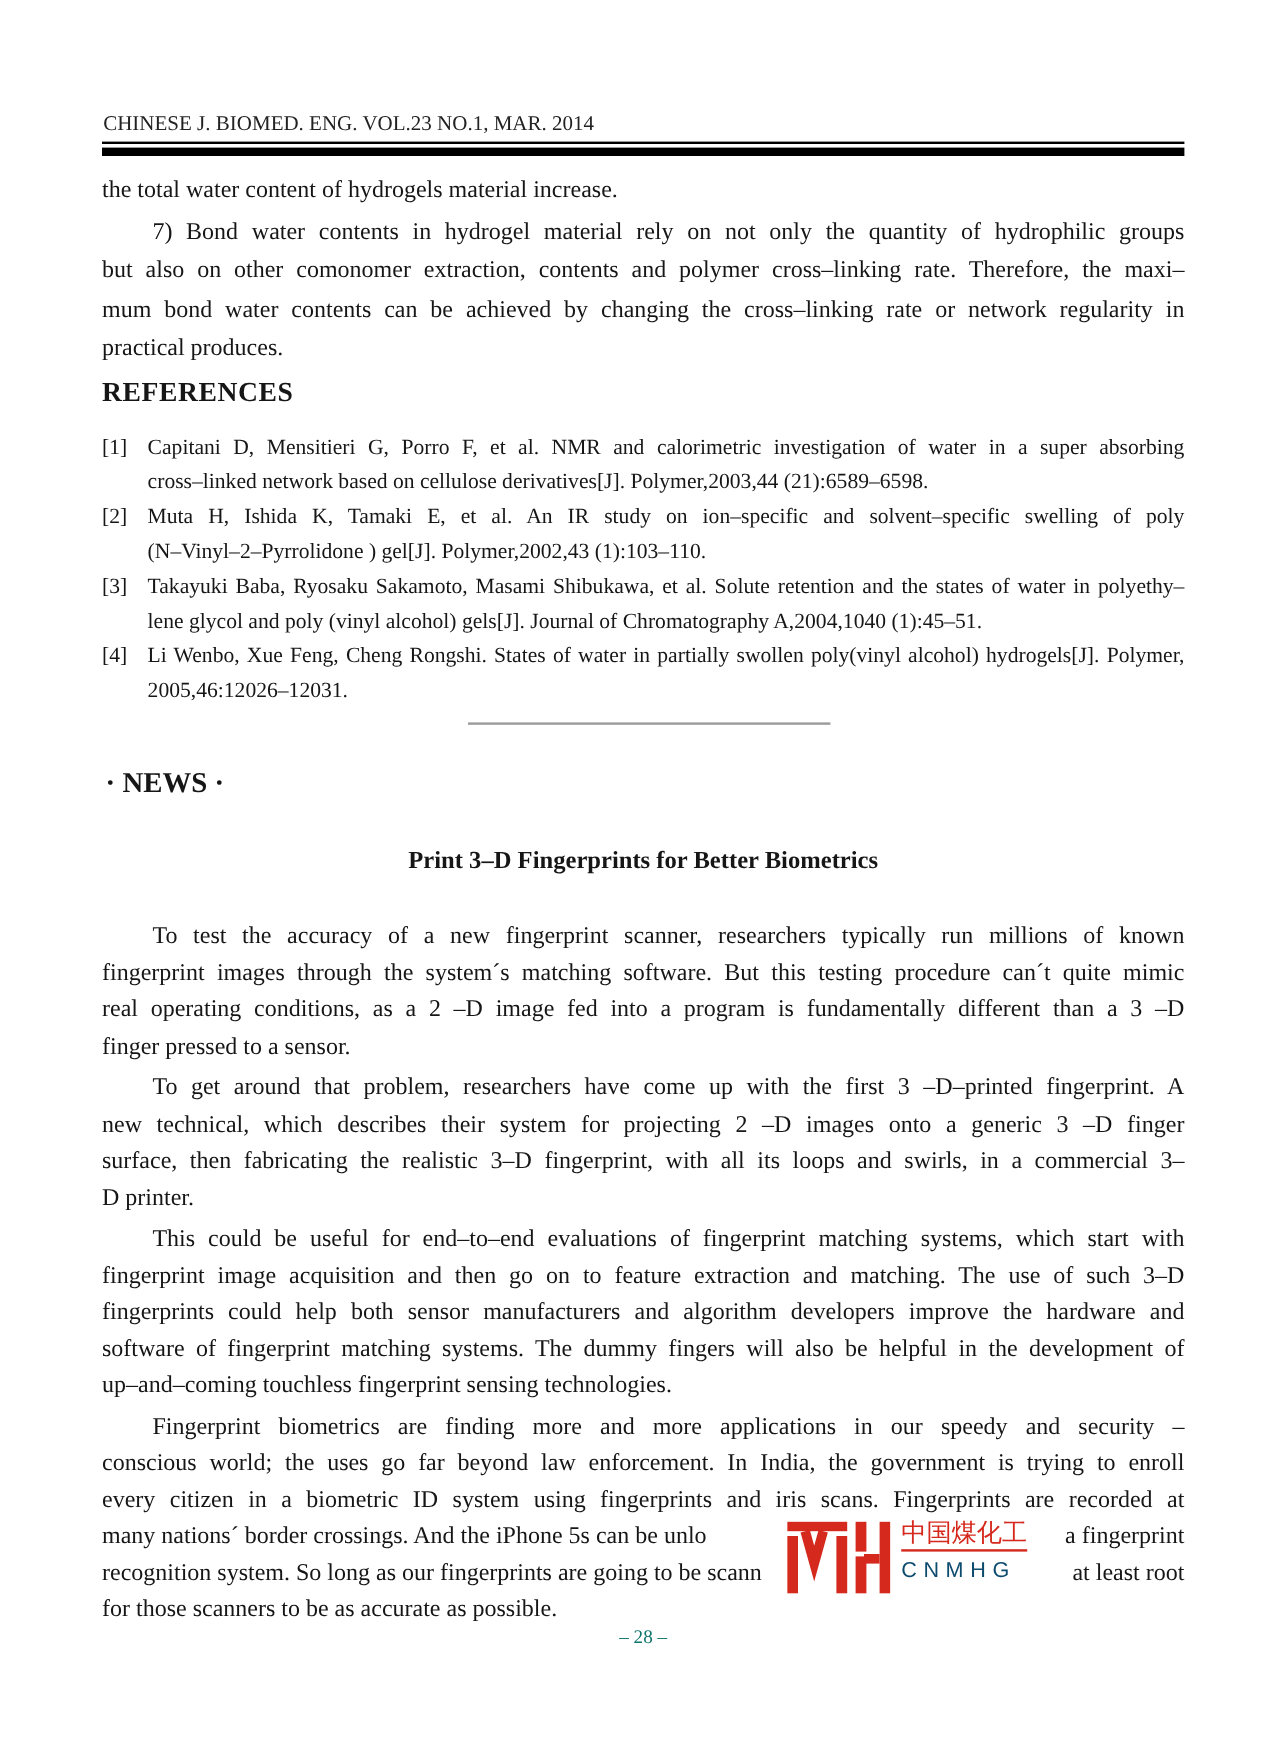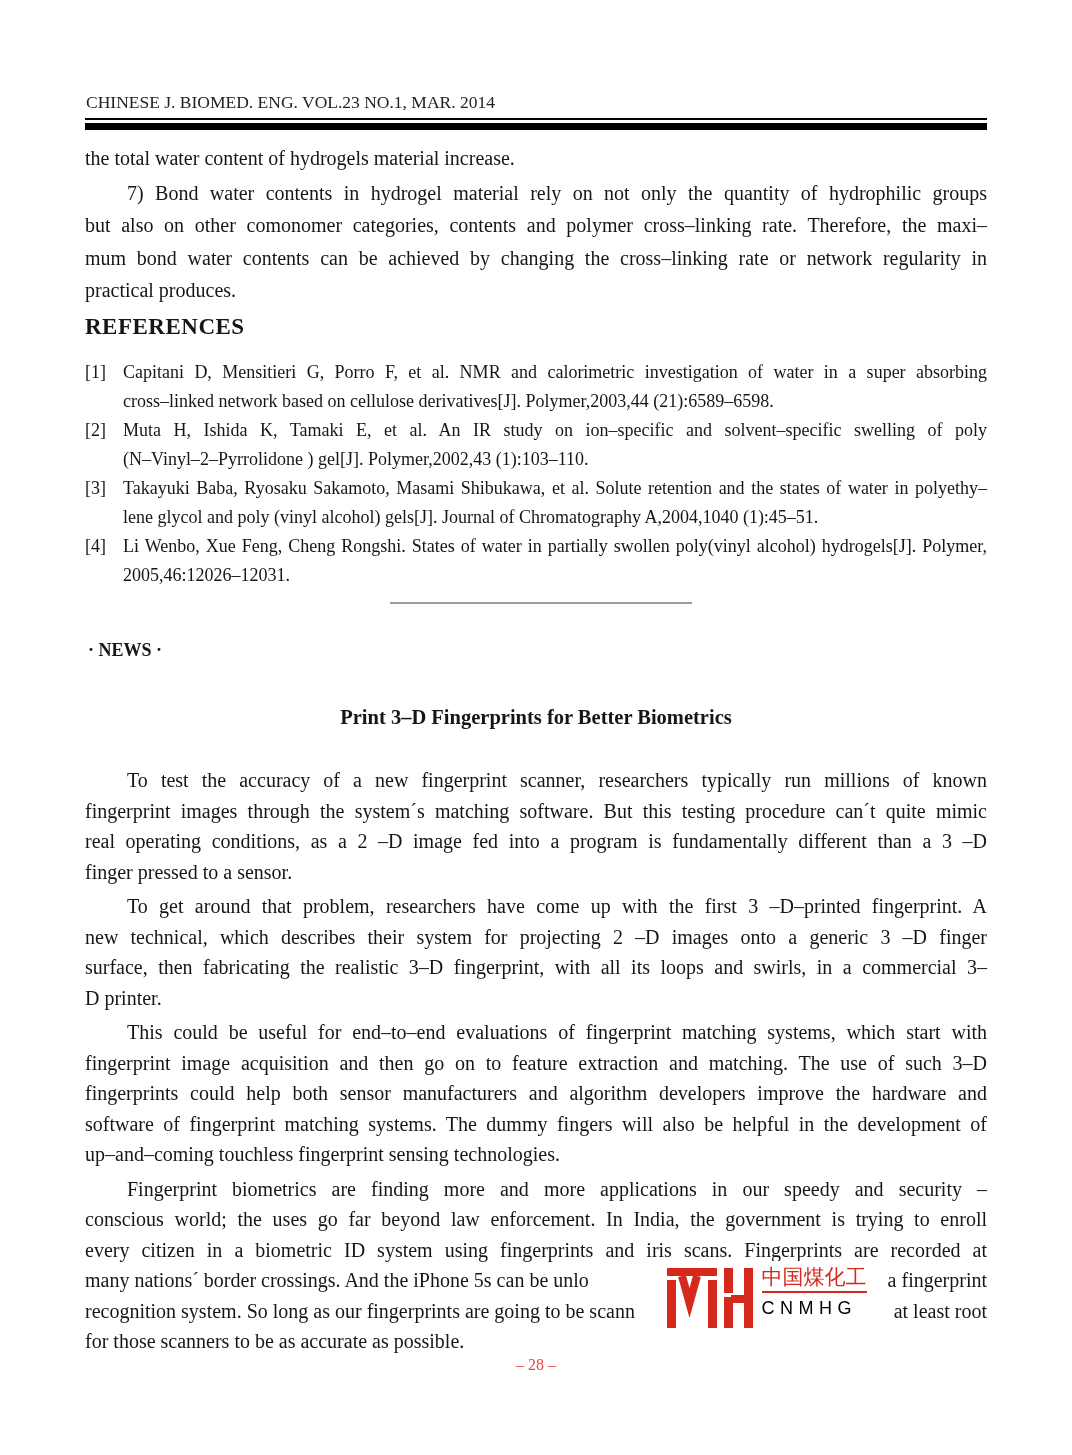--- a/index.html
+++ b/index.html
@@ -23,54 +23,54 @@
   .intro { top:142px; font-size:20px; line-height:32.5px; }
   .intro .para { margin-top:2px; }
 
   .refs-heading { position:absolute; left:85px; top:314px; font-size:23px; font-weight:bold; letter-spacing:0.5px;text-align:right; }
   .refs { top:358px; font-size:18px; line-height:29px; }
   .ref  { position:relative; padding-left:38px; }
   .ref-label { position:absolute; left:0; top:0; }
 
   .divider { position:absolute; left:390px; top:602px; width:302px; height:2px; background:#9b9b9b; }
 
-  .news-head  { position:absolute; left:88px; top:640px; font-size:18px; font-weight:bold; }
+  .news-head  { position:absolute; left:88px; top:640px; font-size:24px; font-weight:bold; }
   .news-title { position:absolute; left:85px; right:85px; top:706px; text-align:center; font-size:20.5px; font-weight:bold; }
 
   .news-body { top:765px; font-size:20px; line-height:30.5px; }
   .news-body .para { margin-top:4px; }
   .news-body .para:first-child { margin-top:0; }
   .split { display:flex; justify-content:space-between; }
 
   
   .watermark { position:absolute; left:656px; top:1261px; width:221px; height:72px;
-               background:#ffffff; display:flex; align-items:flex-start; z-index:3;justify-content:center; }
+               background:#ffffff; display:flex; align-items:flex-start; z-index:3; }
   .wm-logo { width:86px; height:60px; margin-top:7px; flex:none; }
   .wm-text { margin-left:9px; margin-top:3px; }
   .wm-cn   { font-size:21px; line-height:26px; color:#d5291d;
              border-bottom:2.5px solid #d5291d; padding-bottom:1px; white-space:nowrap; }
   .wm-latin{ font-family:"Liberation Sans","DejaVu Sans",sans-serif; font-size:18px; line-height:24px;
-             color:#000000; letter-spacing:5.5px; margin-top:3px; white-space:nowrap; }
+             color:#0c4a6e; letter-spacing:5.5px; margin-top:3px; white-space:nowrap; }
 
-  .page-number { position:absolute; left:0; right:0; top:1356px; text-align:center; font-size:16px; color:#ef4444; }
+  .page-number { position:absolute; left:0; right:0; top:1356px; text-align:center; font-size:16px; color:#0f766e; }
 </style>
 </head>
 <body>
 
 <div class="page">
 
   <div class="jheader">CHINESE J. BIOMED. ENG. VOL.23 NO.1, MAR. 2014</div>
   <div class="rule-thin"></div>
   <div class="rule-thick"></div>
 
   <div class="blk intro">
     <div class="line last">the total water content of hydrogels material increase.</div>
     <div class="para">
       <div class="line j ind">7) Bond water contents in hydrogel material rely on not only the quantity of hydrophilic groups</div>
-      <div class="line j">but also on other comonomer categories, contents and polymer cross–linking rate. Therefore, the maxi–</div>
+      <div class="line j">but also on other comonomer extraction, contents and polymer cross–linking rate. Therefore, the maxi–</div>
       <div class="line j">mum bond water contents can be achieved by changing the cross–linking rate or network regularity in</div>
       <div class="line last">practical produces.</div>
     </div>
   </div>
 
   <div class="refs-heading">REFERENCES</div>
 
   <div class="blk refs">
     <div class="ref">
       <div class="line j"><span class="ref-label">[1]</span><span>Capitani D, Mensitieri G, Porro F, et al. NMR and calorimetric investigation of water in a super absorbing</span></div>

